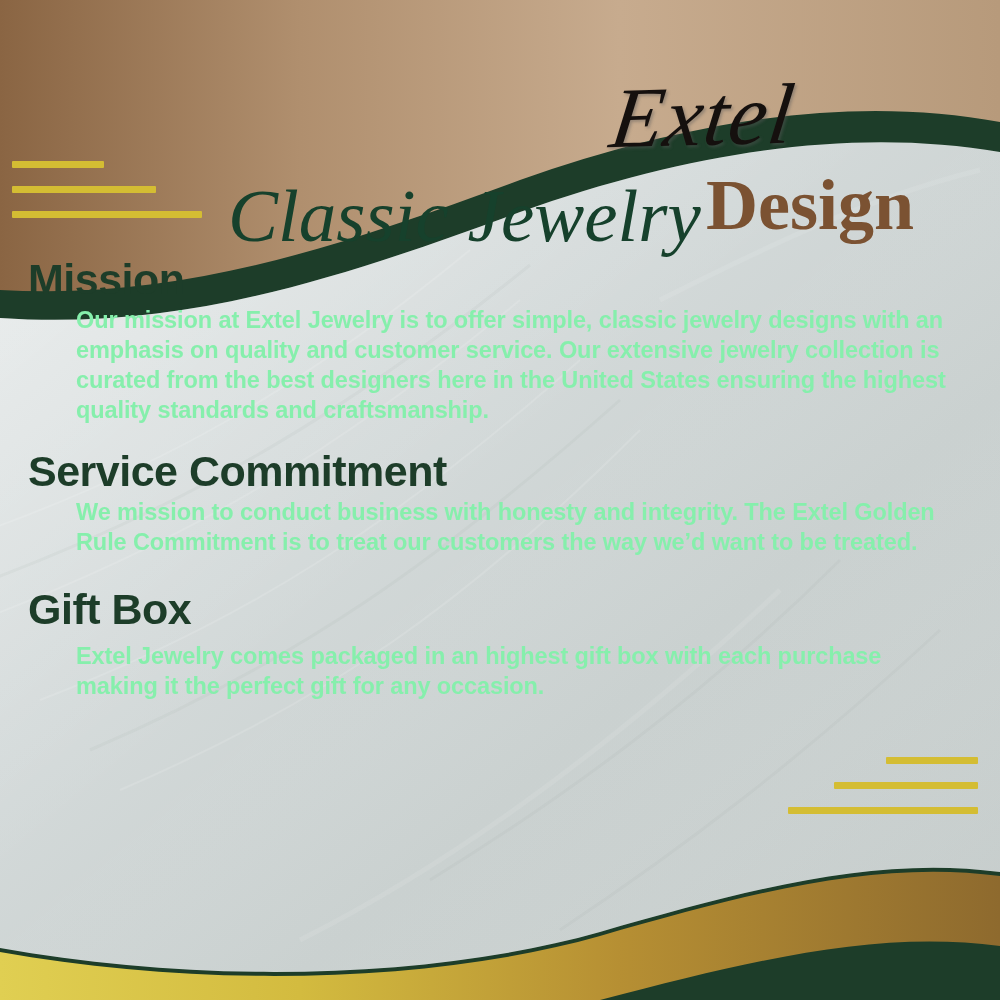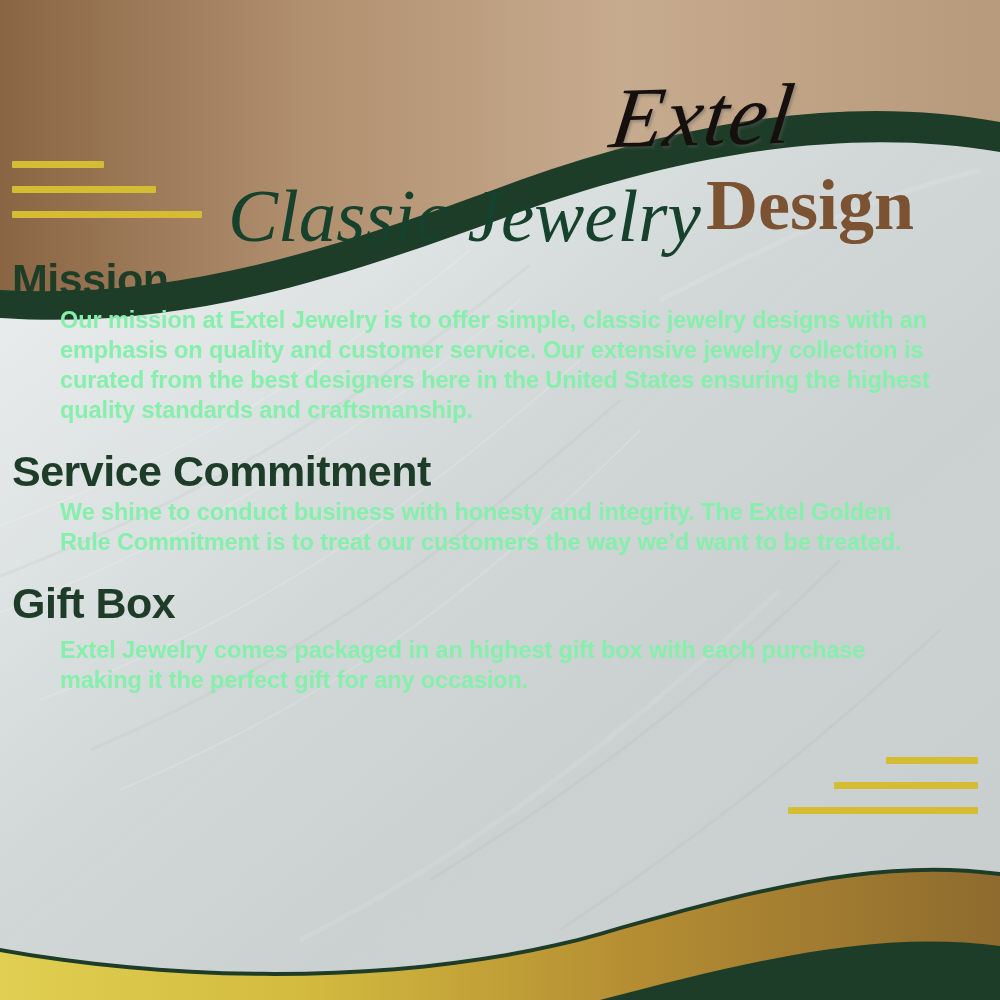--- a/index.html
+++ b/index.html
@@ -97,21 +97,21 @@
     font-weight: 700;
     font-size: 72px;
     line-height: 86px;
     color: #7b5232;
     white-space: nowrap;
   }
 
   
   #content {
     position: absolute;
-    left: 0;
+    left: 16px;
     top: 256px;
     width: 980px;
   }
   .section { margin-bottom: 10px; }
 
   .section-heading {
     margin: 0 0 4px 12px;
     color: #1d3d29;
     font-size: 43px;
     font-weight: 700;
@@ -122,21 +122,21 @@
     margin: 0 34px 0 60px;
     color: #86efac;
     font-size: 23.5px;
     font-weight: 600;
     line-height: 1.27;
     letter-spacing: -0.1px;
   }
 
   #sec-mission { margin-bottom: 20px; }
   #sec-materials { margin-bottom: 22px; }
-  #sec-service { margin-bottom: 22px; }
+  #sec-service { margin-bottom: 28px; }
   #sec-giftbox .section-body { margin-top: 10px; }
 </style>
 </head>
 <body>
 
 <div id="poster">
 
   <svg class="bg-svg" viewBox="0 0 1000 1000" preserveAspectRatio="none">
     <defs>
       <linearGradient id="bodyGrad" x1="0" y1="0" x2="1" y2="1">
@@ -221,21 +221,21 @@
     <div class="section" id="sec-mission">
       <h2 class="section-heading">Mission</h2>
       <p class="section-body">Our mission at Extel Jewelry is to offer simple, classic jewelry designs with an emphasis on quality and customer service. Our extensive jewelry collection is curated from the best designers here in the United States ensuring the highest quality standards and craftsmanship.</p>
     </div>
 
     <div class="section" id="sec-materials">
     </div>
 
     <div class="section" id="sec-service">
       <h2 class="section-heading">Service Commitment</h2>
-      <p class="section-body">We shine to conduct business with honesty and integrity. The Extel Golden Rule Commitment is to treat our customers the way we’d want to be treated.</p>
+      <p class="section-body">We mission to conduct business with honesty and integrity. The Extel Golden Rule Commitment is to treat our customers the way we’d want to be treated.</p>
     </div>
 
     <div class="section" id="sec-giftbox">
       <h2 class="section-heading">Gift Box</h2>
       <p class="section-body">Extel Jewelry comes packaged in an highest gift box with each purchase making it the perfect gift for any occasion.</p>
     </div>
 
   </div>
 </div>
 

